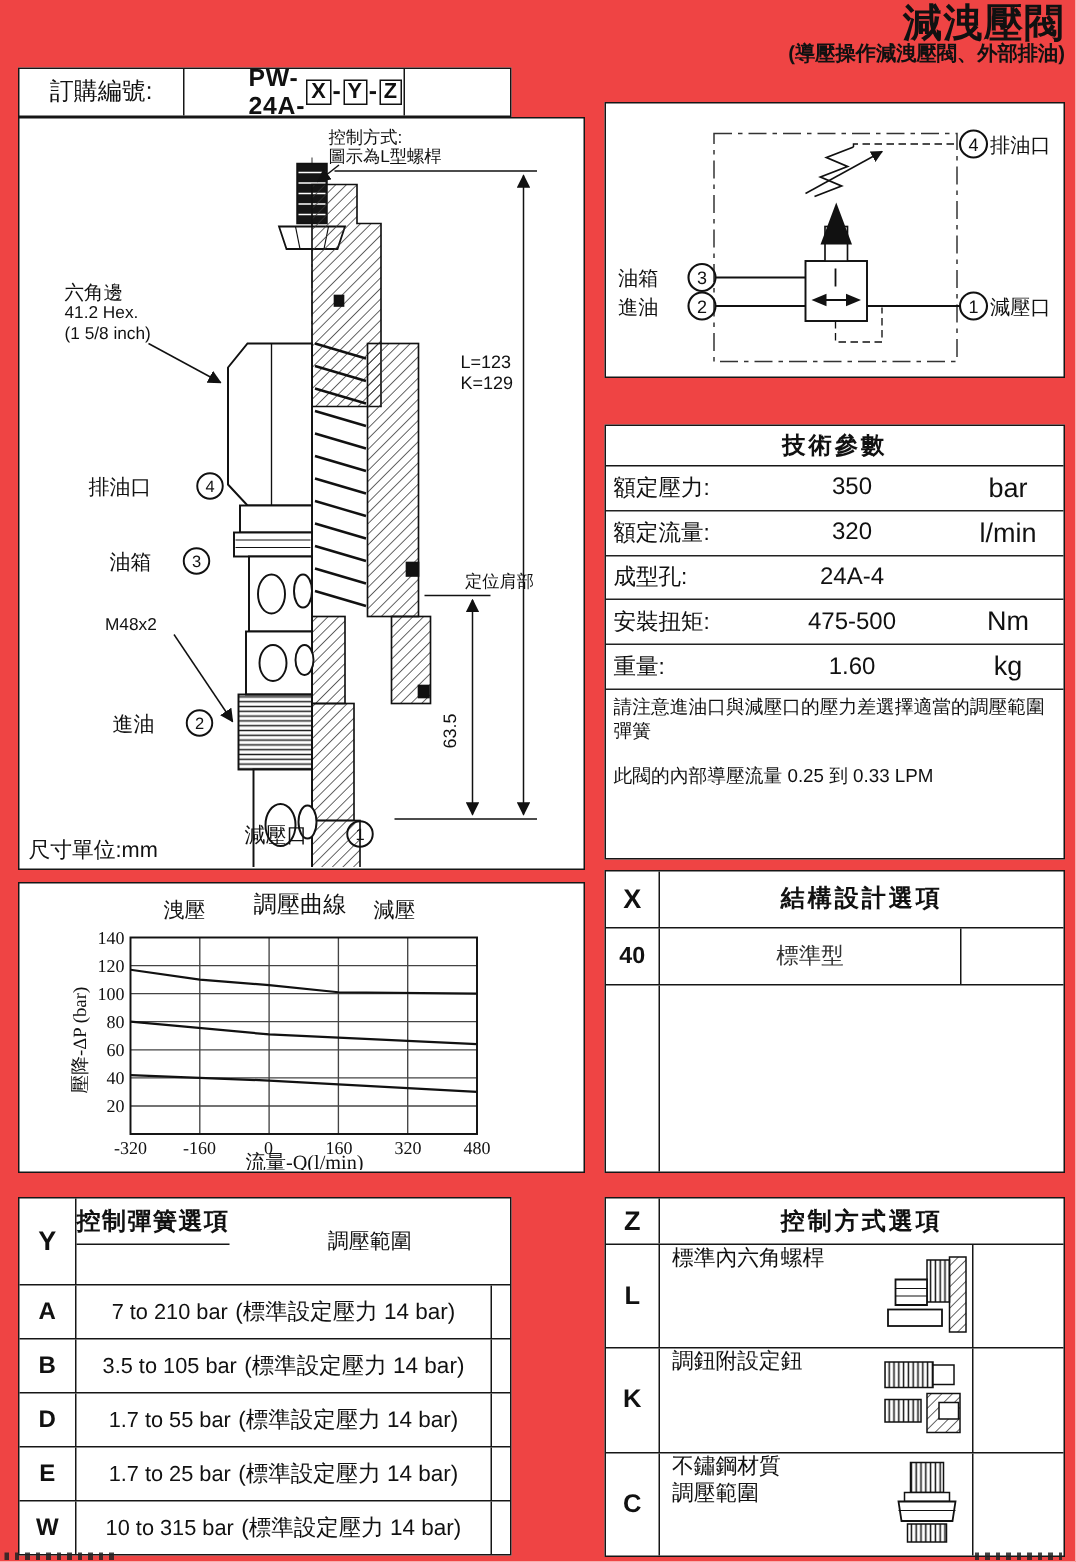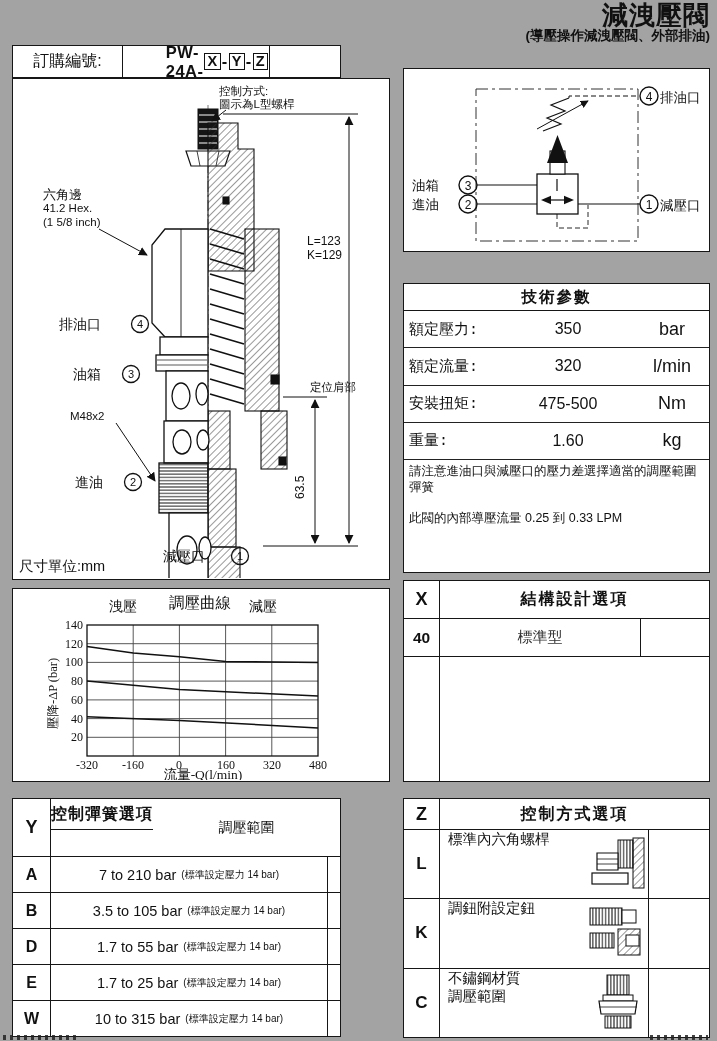--- a/index.html
+++ b/index.html
@@ -1,16 +1,16 @@
 <!DOCTYPE html>
 <html><head>
 <meta charset="utf-8">
 <style>
   html,body{margin:0;padding:0;background:#fff;}
-  #page{position:relative;width:717px;height:1041px;background:#a3a3a3;overflow:hidden;
+  #page{position:relative;width:717px;height:1041px;background:#ef4444;overflow:hidden;
         font-family:"Liberation Sans",sans-serif;color:#111;}
   .panel{position:absolute;border:1.6px solid #161616;box-sizing:border-box;background:#fff;}
   svg text{font-family:"Liberation Sans",sans-serif;fill:#111;}
   svg text.serif{font-family:"Liberation Serif",serif;}
 
   
   .titleblock{position:absolute;top:2px;right:7px;text-align:right;line-height:1.05;}
   .title{font-size:26px;font-weight:bold;letter-spacing:1px;}
   .subtitle{font-size:13.5px;font-weight:bold;}
 
@@ -20,21 +20,21 @@
   .orderbox .c2{flex:1;border-right:1.4px solid #161616;display:flex;align-items:center;justify-content:center;
                 font-weight:bold;font-size:16.5px;letter-spacing:.5px;}
   .orderbox .c3{width:36px;}
   .codebox{display:inline-block;border:1.6px solid #111;padding:0 2px;margin:0 1px;line-height:1.05;font-size:14.5px;}
 
   
   .specs{left:403px;top:283px;width:307px;height:290px;display:flex;flex-direction:column;}
   .specs .hd{height:26px;border-bottom:1.8px solid #161616;display:flex;align-items:center;justify-content:center;
              font-weight:bold;font-size:15.5px;letter-spacing:2px;}
   .spec-row{flex:1;display:grid;grid-template-columns:97px 1fr 74px;align-items:center;border-bottom:1.3px solid #222;}
-  .spec-row .lb{padding-left:5px;font-size:15px;font-family:Liberation Mono, monospace;}
+  .spec-row .lb{padding-left:5px;font-size:15px;}
   .spec-row .val{text-align:center;font-size:16px;}
   .spec-row .unit{text-align:center;font-size:18px;}
   .spec-notes{height:106px;padding:3px 5px;font-size:12.5px;line-height:1.3;}
   .spec-notes p{margin:0 0 14px 0;}
 
   
   .opt-hd{display:flex;border-bottom:1.5px solid #161616;}
   .opt-hd .code{display:flex;align-items:center;justify-content:center;font-weight:bold;border-right:1.3px solid #161616;}
   .opt-hd .t{flex:1;display:flex;align-items:center;justify-content:center;font-weight:bold;letter-spacing:2px;}
 
@@ -53,21 +53,21 @@
   .ytable{left:12px;top:798px;width:329px;height:239px;display:flex;flex-direction:column;}
   .yhead{display:flex;height:57px;border-bottom:1.6px solid #161616;}
   .yhead .code{width:37px;border-right:1.3px solid #161616;display:flex;align-items:center;justify-content:center;font-weight:bold;font-size:18px;}
   .yhead .rt{flex:1;display:flex;flex-direction:row;}
   .yhead .t{height:30px;border-bottom:1.2px solid #161616;display:flex;align-items:center;justify-content:center;font-weight:bold;font-size:16px;letter-spacing:1px;}
   .yhead .st{flex:1;display:flex;align-items:center;justify-content:center;font-size:14px;}
   .yrow{flex:1;display:flex;border-bottom:1.3px solid #161616;}
   .yrow:last-child{border-bottom:none;}
   .yrow .code{width:37px;border-right:1.3px solid #161616;display:flex;align-items:center;justify-content:center;font-weight:bold;font-size:16px;}
   .yrow .rng{flex:1;display:flex;align-items:center;justify-content:center;font-size:14.5px;border-right:1.2px solid #161616;}
-  .yrow .rng .note{font-size:10px;margin-left:5px;}
+  .yrow .rng .note{font-size:15px;margin-left:5px;}
   .yrow .sp{width:12px;}
 
   
   .ztable{left:403px;top:798px;width:307px;height:240px;display:flex;flex-direction:column;}
   .ztable .opt-hd{height:30px;}
   .ztable .opt-hd .code{width:35px;font-size:18px;}
   .ztable .opt-hd .t{font-size:16px;}
   .zrow{flex:1;display:flex;border-bottom:1.3px solid #161616;}
   .zrow:last-child{border-bottom:none;}
   .zrow .code{width:35px;border-right:1.3px solid #161616;display:flex;align-items:center;justify-content:center;font-weight:bold;font-size:17px;}
@@ -288,20 +288,25 @@
       <div class="lb">額定壓力:</div>
       <div class="val">350</div>
       <div class="unit">bar</div>
     </div>
     <div class="spec-row">
       <div class="lb">額定流量:</div>
       <div class="val">320</div>
       <div class="unit">l/min</div>
     </div>
     <div class="spec-row">
+      <div class="lb">成型孔:</div>
+      <div class="val">24A-4</div>
+      <div class="unit"></div>
+    </div>
+    <div class="spec-row">
       <div class="lb">安裝扭矩:</div>
       <div class="val">475-500</div>
       <div class="unit">Nm</div>
     </div>
     <div class="spec-row">
       <div class="lb">重量:</div>
       <div class="val">1.60</div>
       <div class="unit">kg</div>
     </div>
     <div class="spec-notes">

